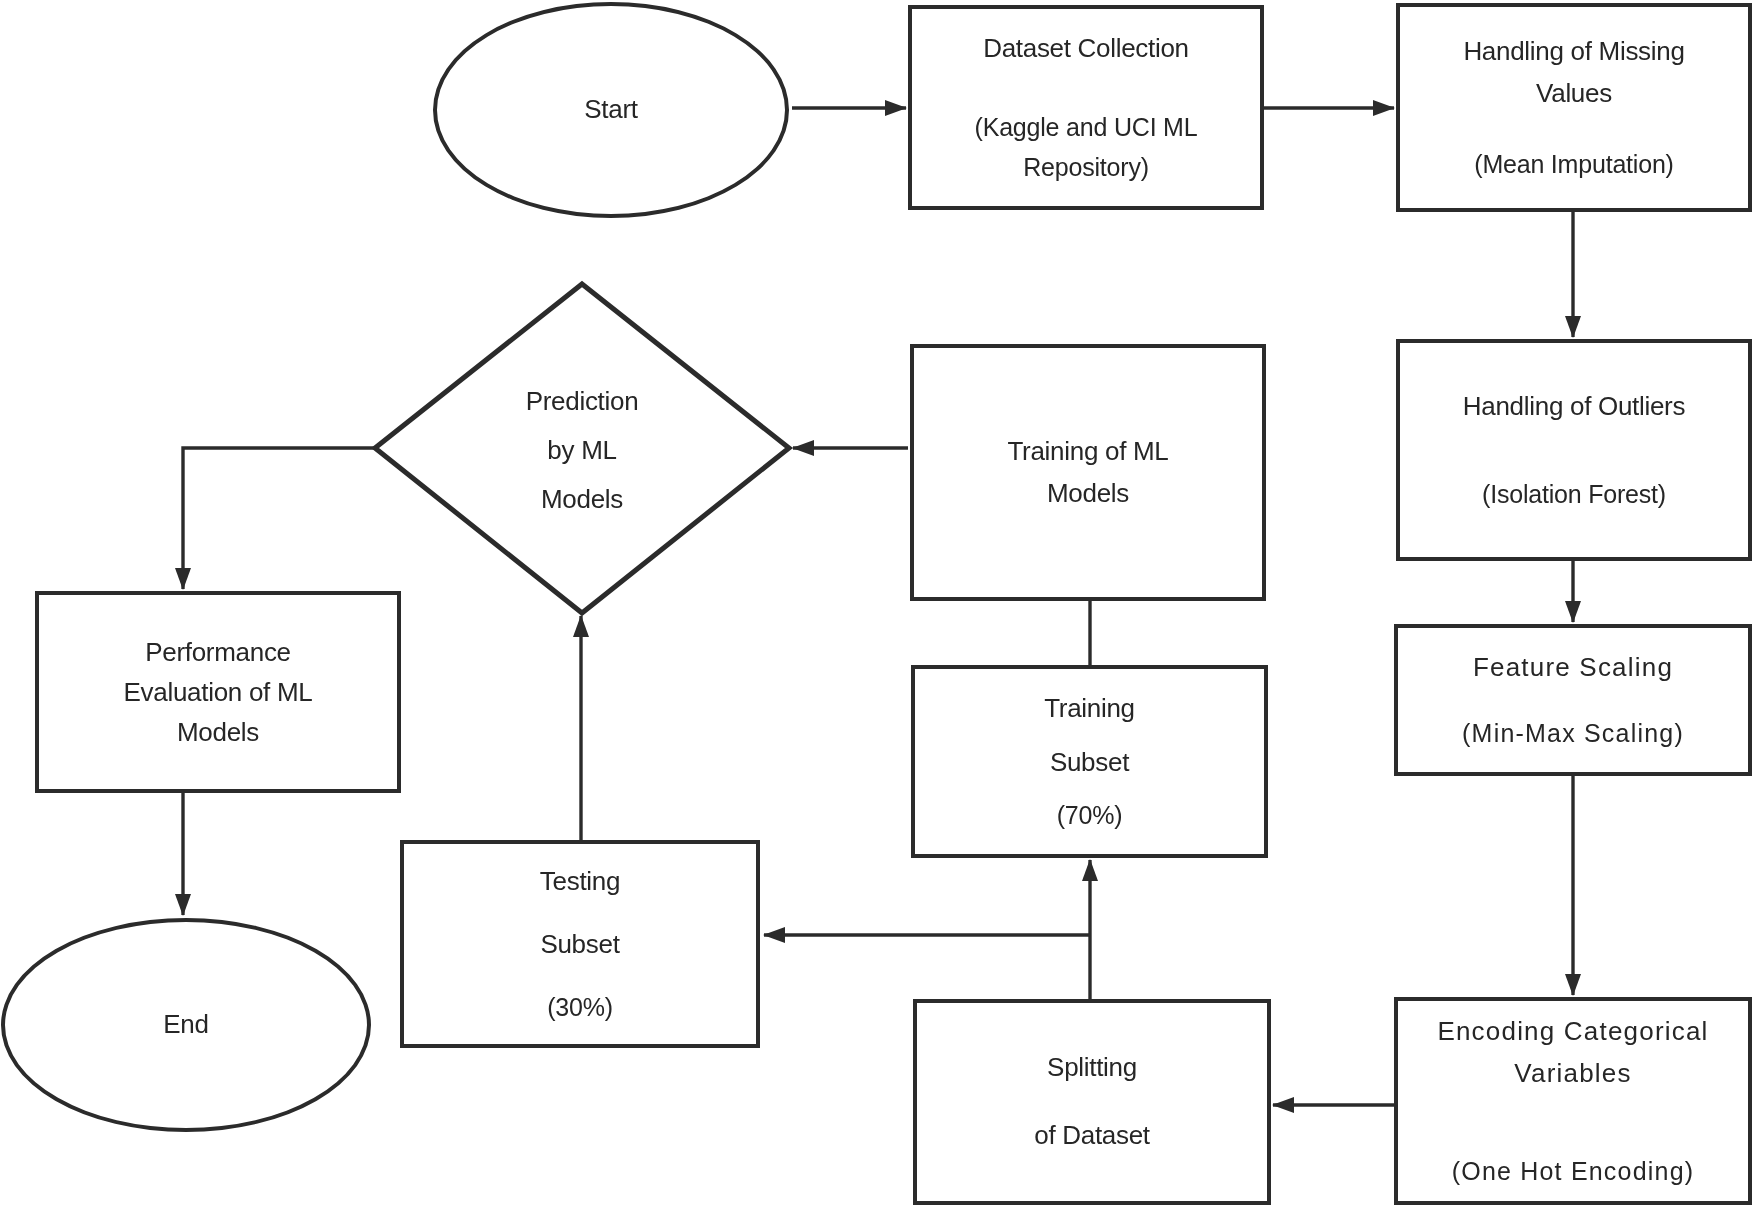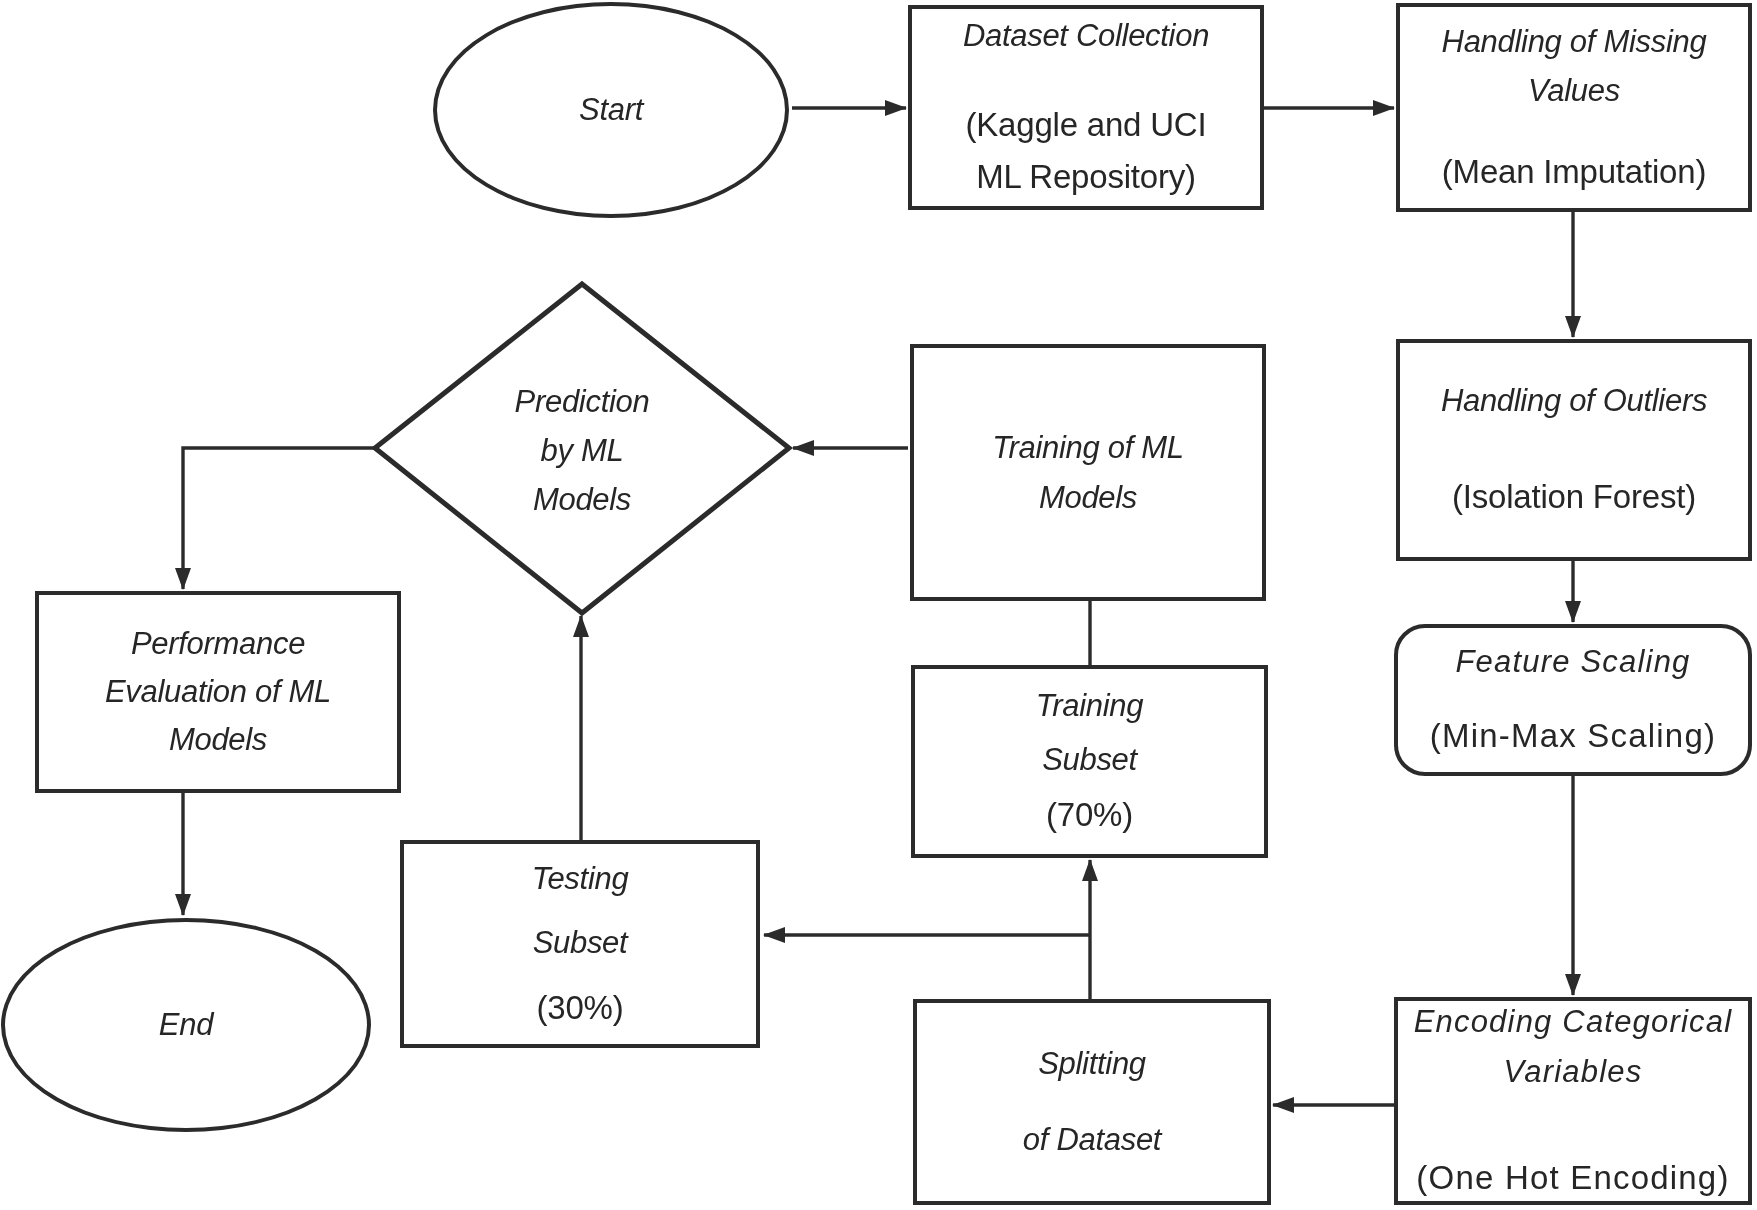--- a/index.html
+++ b/index.html
@@ -50,39 +50,38 @@
     position: absolute;
     box-sizing: border-box;
     display: flex;
     flex-direction: column;
     align-items: center;
     justify-content: center;
     text-align: center;
     background: transparent;
   }
   .title {
-    font-size: 31px;
+    font-size: 26px;
     line-height: 1.6;
     letter-spacing: -0.3px;
-    font-style: italic;
   }
   .sub {
-    font-size: 33px;
+    font-size: 25px;
     line-height: 1.6;
     letter-spacing: -0.2px;
   }
   .spaced .title, .spaced .sub {
     letter-spacing: 1.2px;
   }
   
   .n-start            { left: 433px; top: 2px;    width: 356px; height: 216px; }
   .n-dataset          { left: 908px; top: 5px;    width: 356px; height: 205px; }
   .n-missing          { left: 1396px; top: 3px;   width: 356px; height: 209px; }
   .n-outliers         { left: 1396px; top: 339px; width: 356px; height: 222px; }
-  .n-feature          { left: 1394px; top: 624px; width: 358px; height: 152px; border-radius: 31px; }
+  .n-feature          { left: 1394px; top: 624px; width: 358px; height: 152px; }
   .n-encoding         { left: 1394px; top: 997px; width: 358px; height: 208px; }
   .n-splitting        { left: 913px; top: 999px;  width: 358px; height: 206px; }
   .n-train-subset     { left: 911px; top: 665px;  width: 357px; height: 193px; justify-content: space-evenly; padding: 8px 0; }
   .n-test-subset      { left: 400px; top: 840px;  width: 360px; height: 208px; justify-content: space-evenly; padding: 8px 0; gap: 13px; }
   .n-train-ml         { left: 910px; top: 344px;  width: 356px; height: 257px; }
   .n-perf             { left: 3px;  top: 591px;   width: 366px; height: 202px; margin-left: 32px; }
   .n-end              { left: 1px;  top: 918px;   width: 370px; height: 214px; }
   .n-diamond-label    { left: 452px; top: 372px;  width: 260px; height: 156px; }
   .n-diamond-label .title { line-height: 49px; }
   

